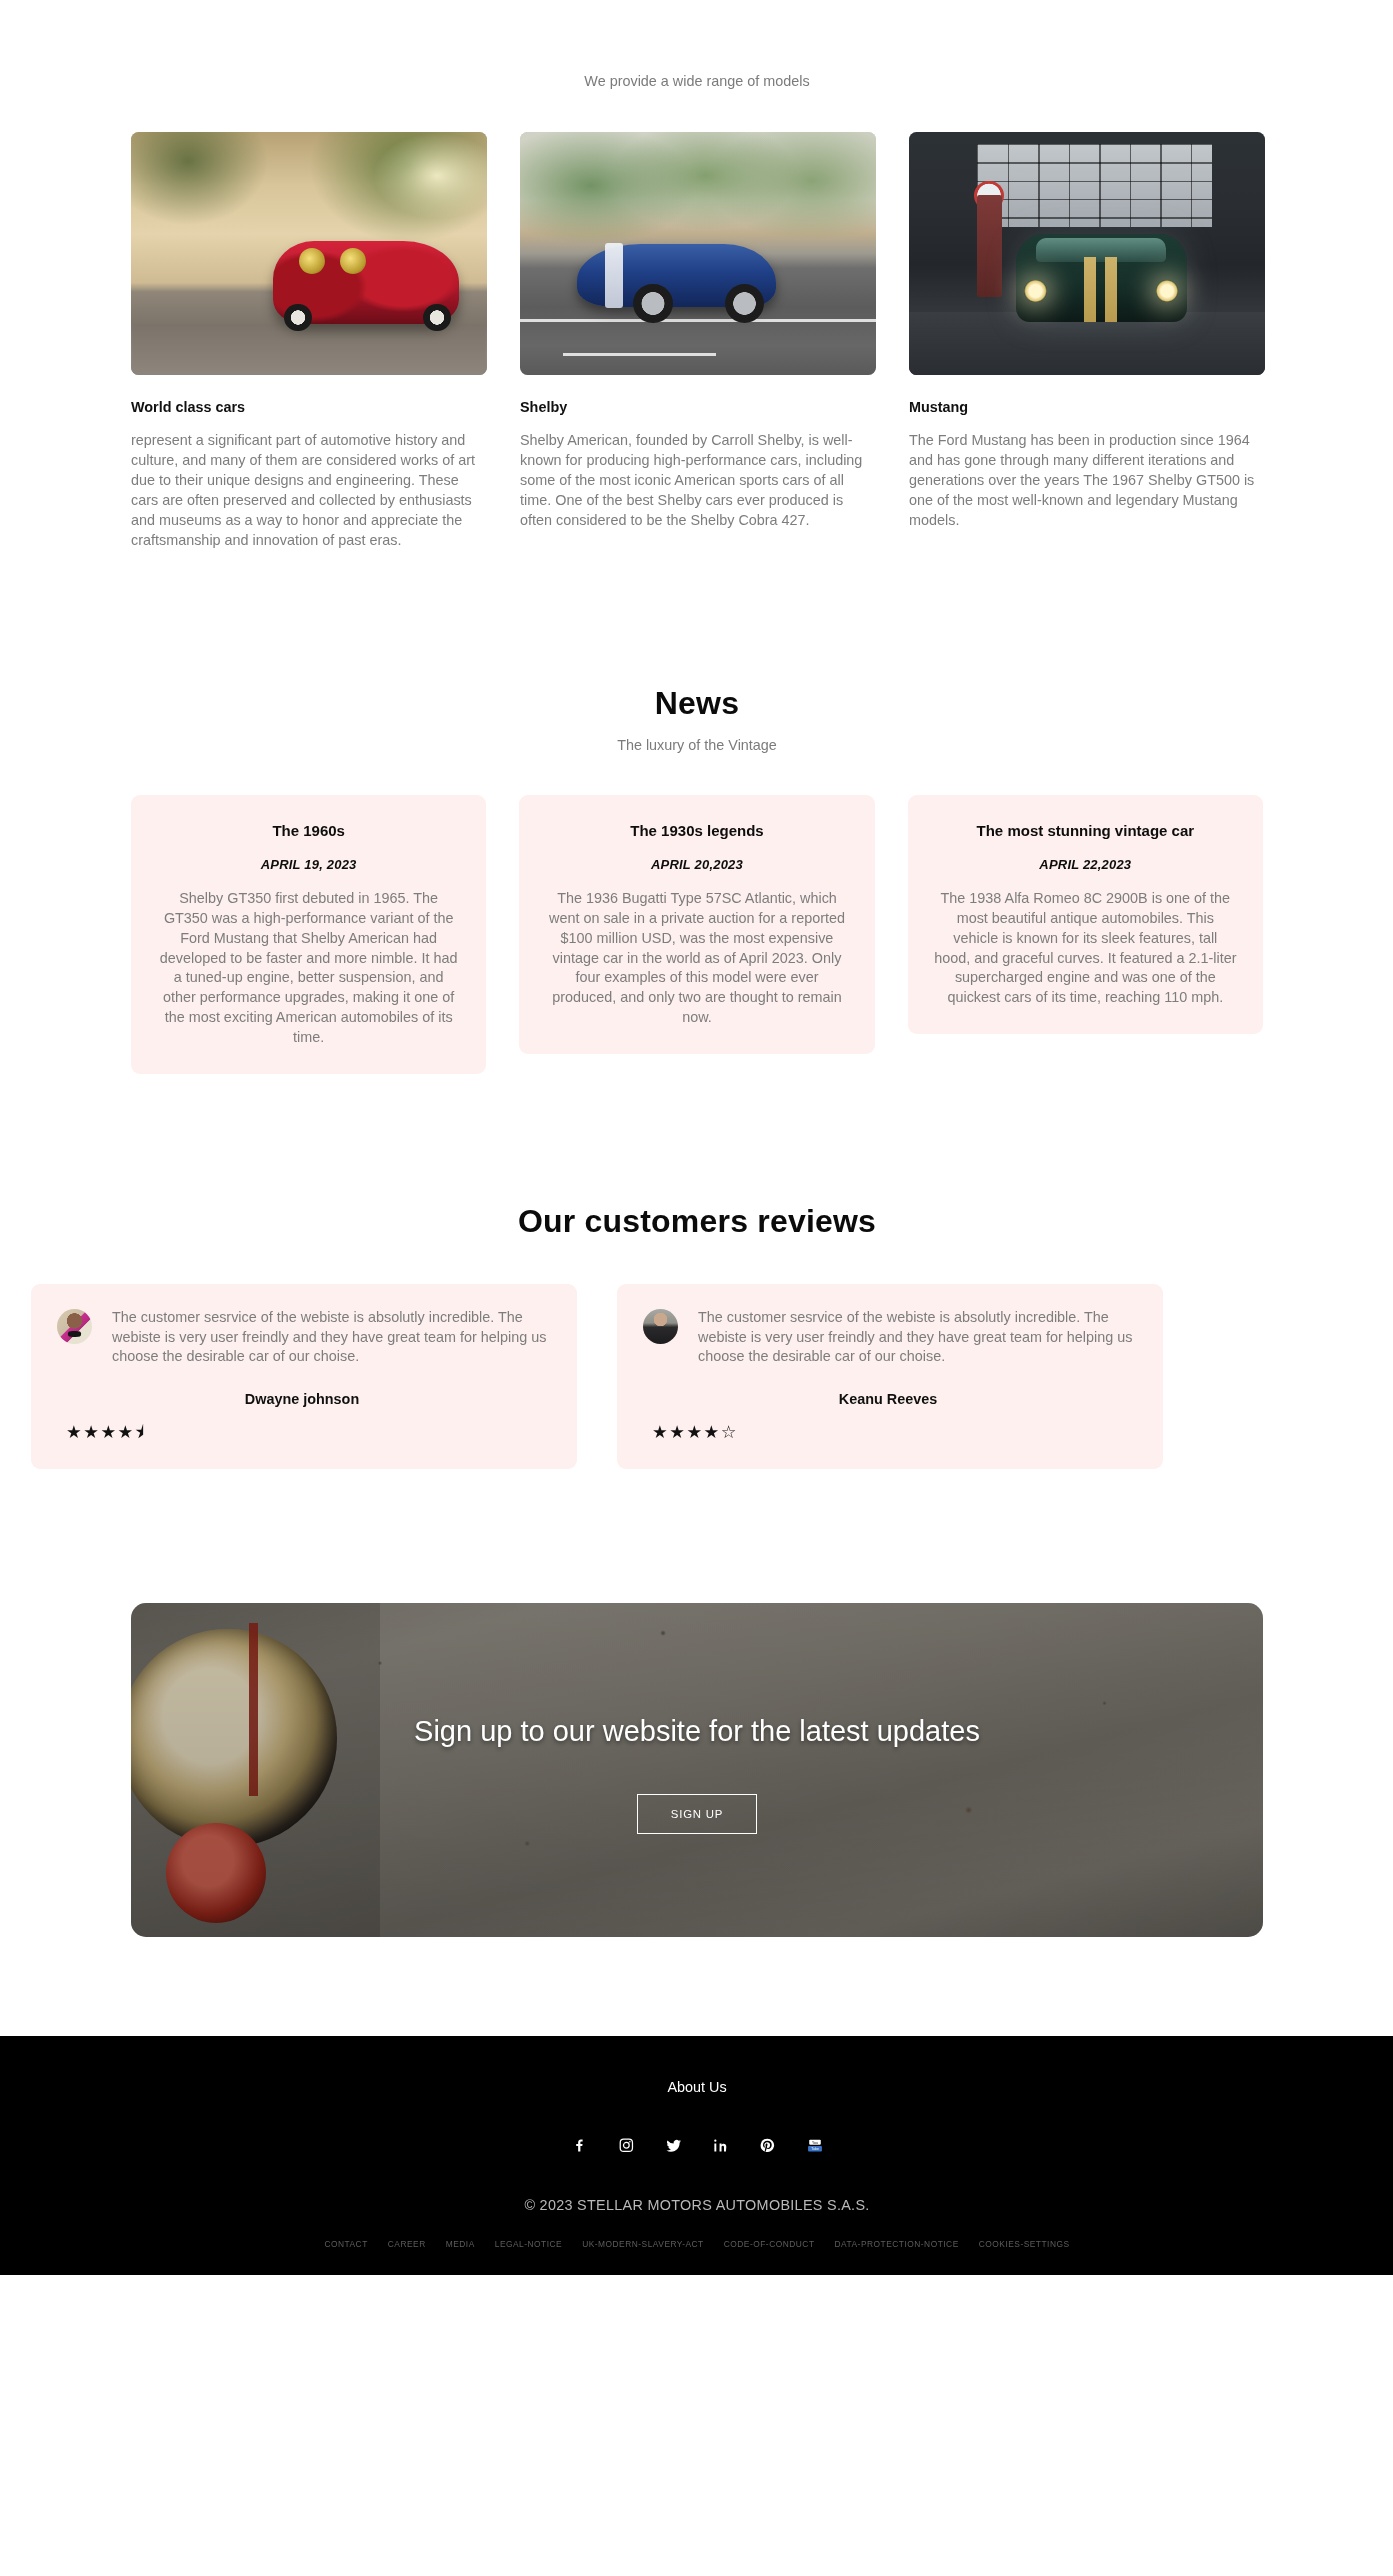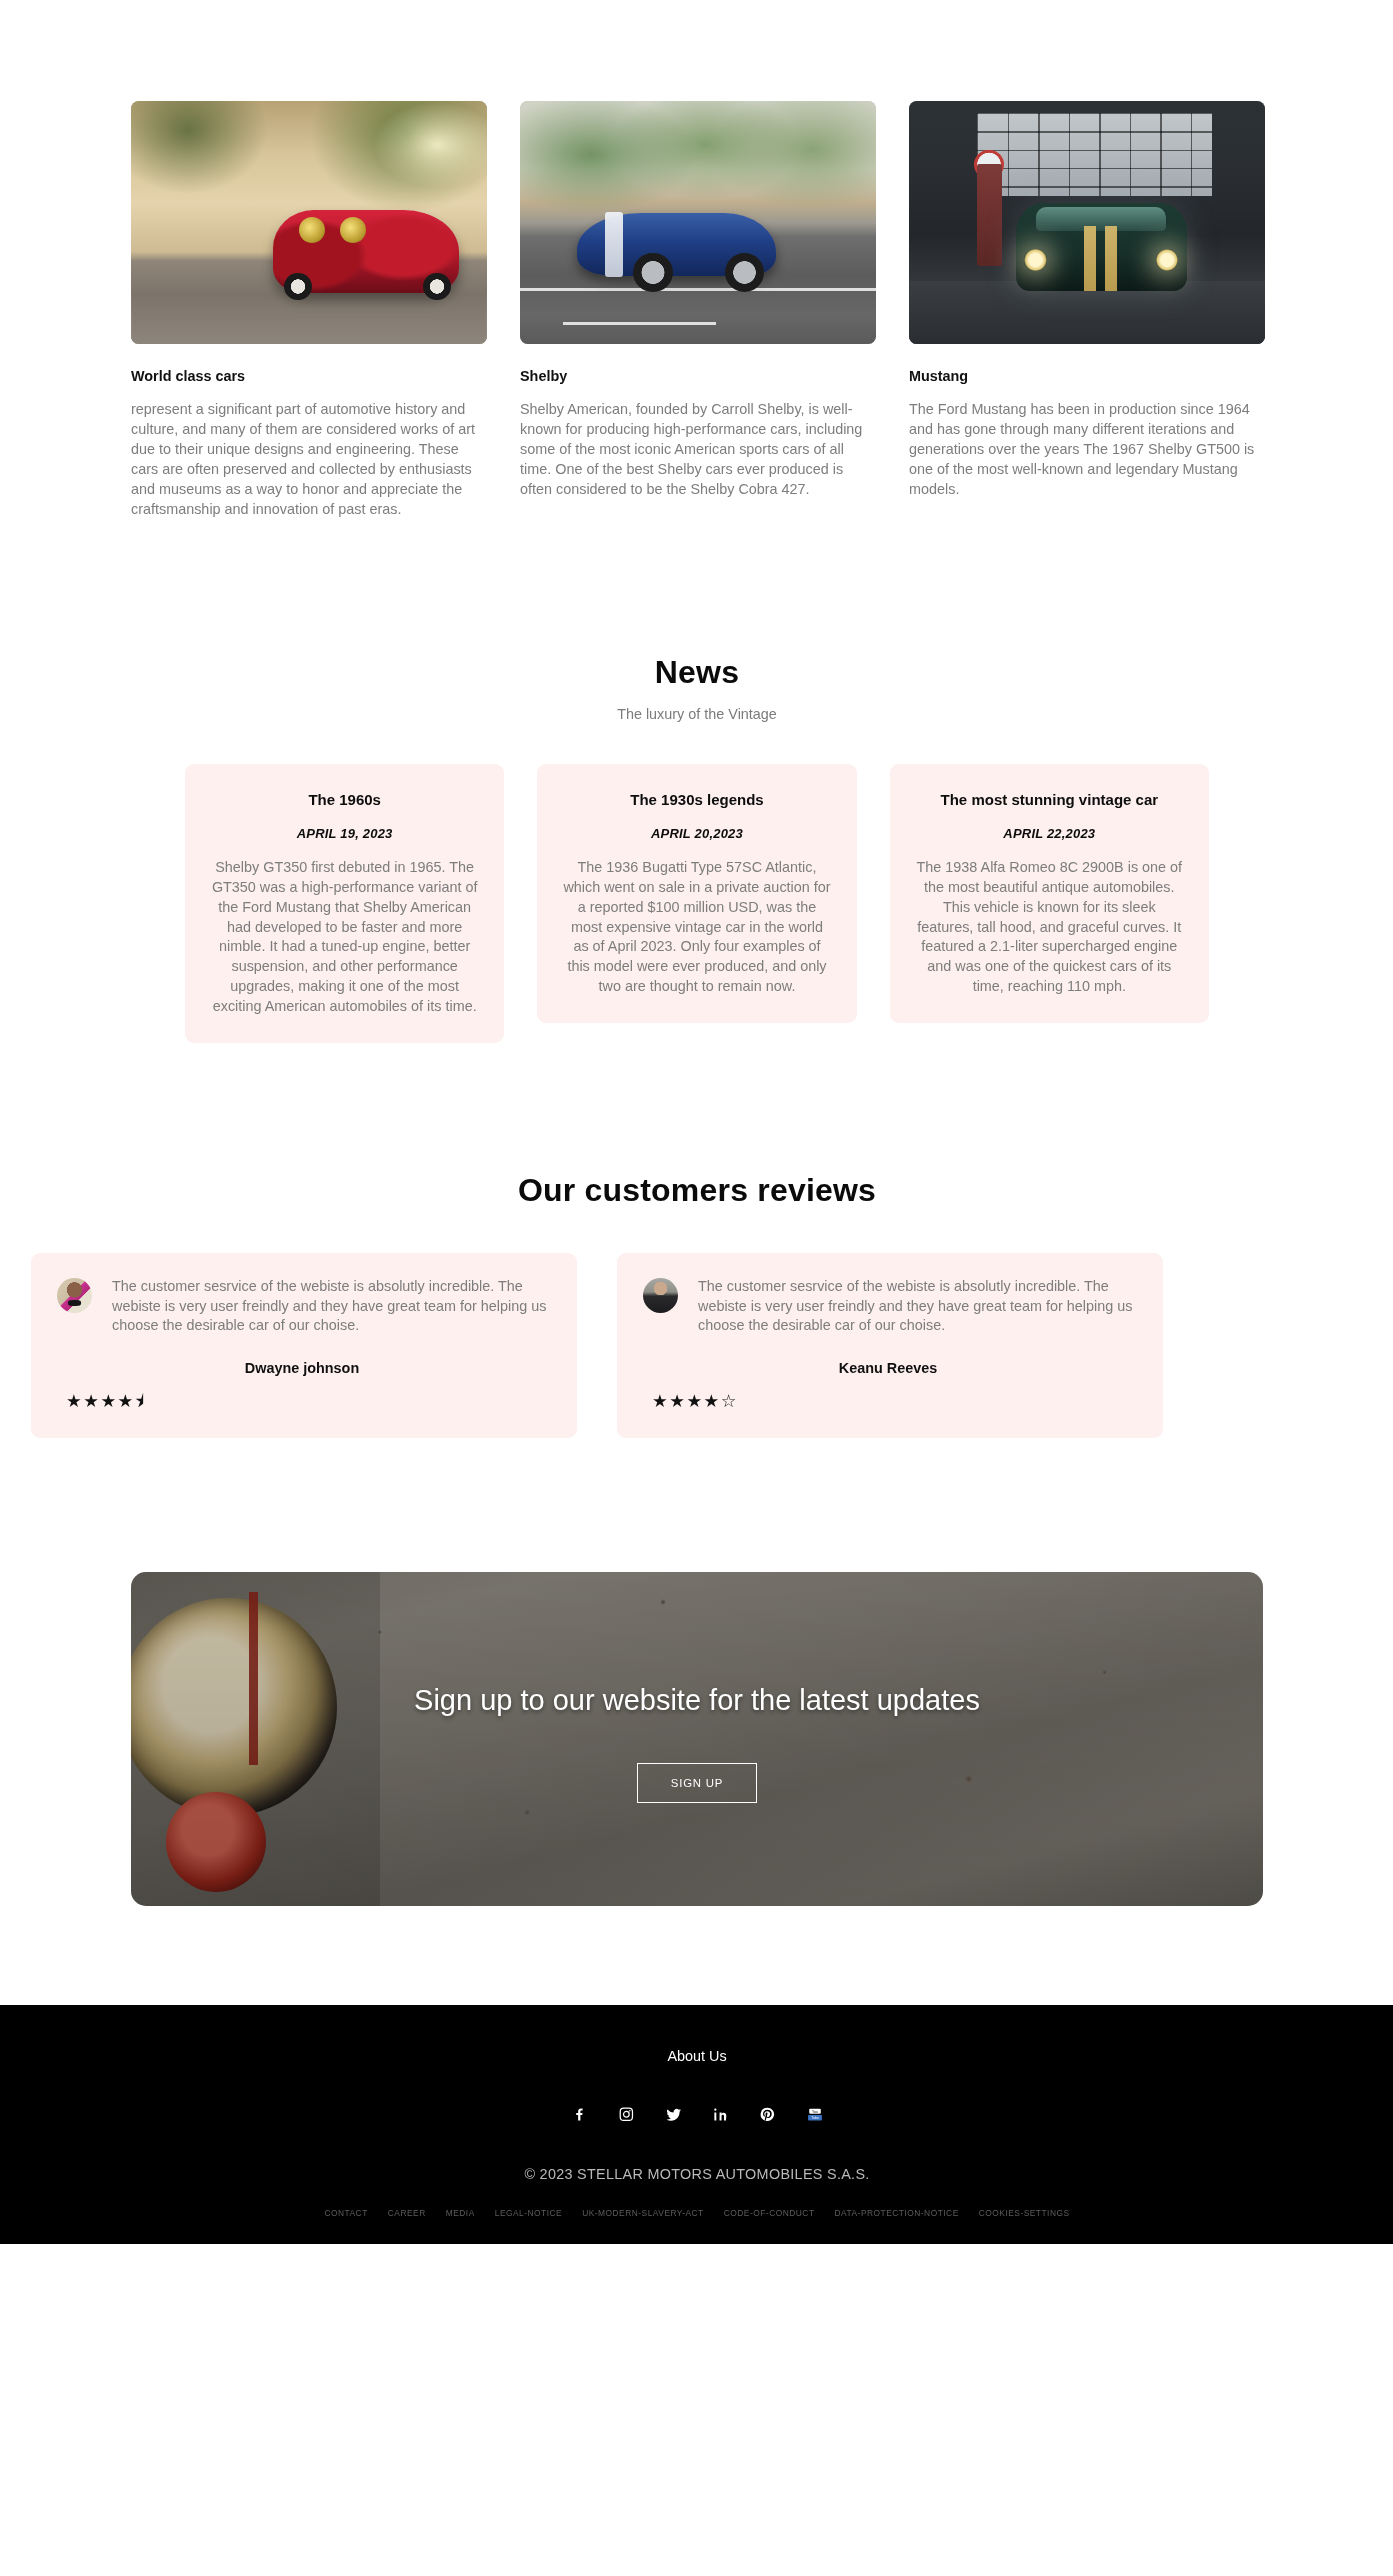--- a/index.html
+++ b/index.html
@@ -142,21 +142,21 @@
   .ph-3 .hl { position:absolute; top:52%; width:13%; padding-top:13%; border-radius:50%;
     background:radial-gradient(circle,#fff6cd 0 40%,#e0c877 62%,rgba(224,200,119,0) 75%);
     box-shadow:0 0 23px 7.6px rgba(255,240,190,.45);}
   .ph-3 .h1{left:5%} .ph-3 .h2{right:5%}
   .ph-3 .floor{position:absolute;left:0;right:0;bottom:0;height:26%;
     background:linear-gradient(to bottom,#3a3e42,#2a2d31);}
 
   
   .news-section { padding-top: 135px; }
   .news-cards {
-    width: 1024px;
+    width: 1132px;
     margin: 42px auto 0 auto;
     display: flex;
     gap: 33px;
     align-items: flex-start;
   }
   .news-card {
     width: 356px;
     background: #fdf0ee;
     border-radius: 9px;
     padding: 27px 26px 26px 26px;
@@ -266,20 +266,21 @@
     color: #5d5d5d; font-size: 8.4px; letter-spacing: 0.5px; text-decoration:none; cursor:pointer;
   }
 </style>
 </head>
 <body>
 
 <div class="page">
 
   <section class="models-section">
     <div class="section-head">
+      <p class="section-sub">We provide a wide range of models</p>
     </div>
 
     <div class="cards">
 
       <div class="card">
         <div class="card-img">
           <div class="ph ph-1">
             <div class="road"></div>
             <div class="car">
               <div class="lamp l1"></div>

